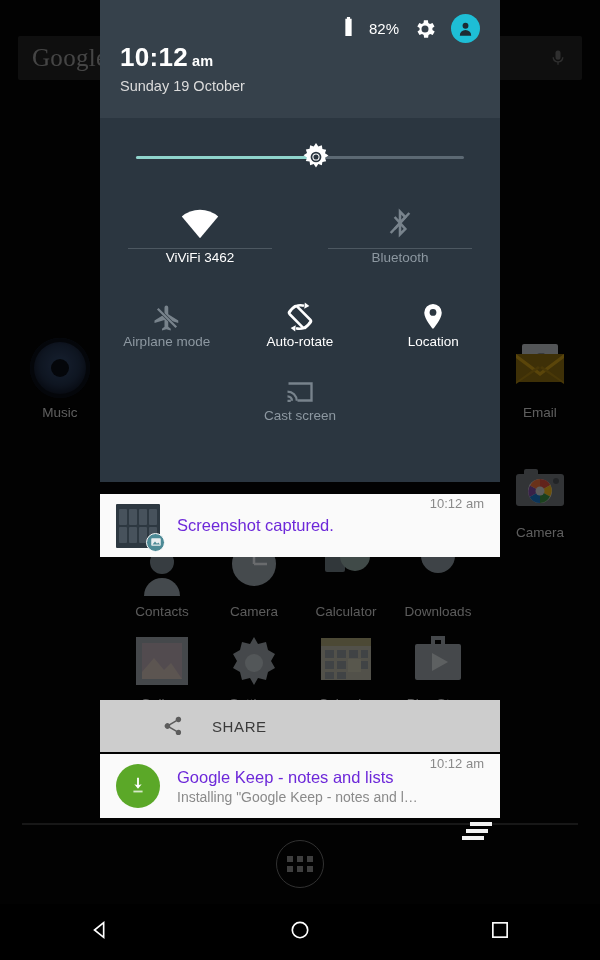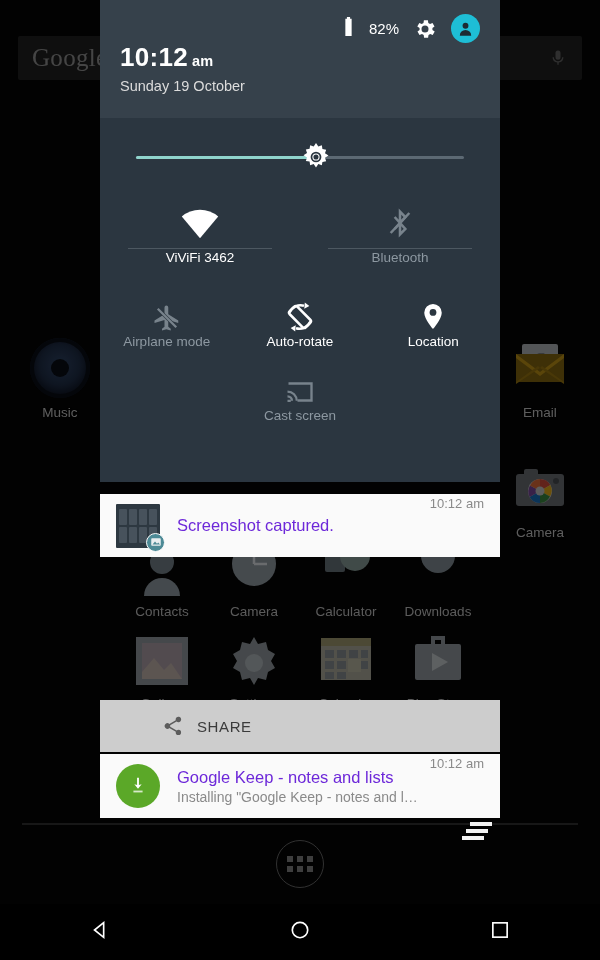--- a/index.html
+++ b/index.html
@@ -101,21 +101,21 @@
   .notif-ic { width: 44px; height: 44px; flex: none; position: relative; }
   .notif-body { flex: 1; margin-left: 17px; min-width: 0; }
   .notif-title { font-size: 16.5px; color: #6d28d9; white-space: nowrap; overflow: hidden; text-overflow: ellipsis; }
   .notif-sub { font-size: 14px; color: #8a8a8a; margin-top: 2px; white-space: nowrap; overflow: hidden; text-overflow: ellipsis; }
   .notif-time { font-size: 13px; color: #8a8a8a; flex: none; margin-left: 10px; align-self: flex-start; padding-top: 2px; }
 
   #share-action {
     position: absolute; left: 100px; top: 700px; width: 400px; height: 52px;
     background: #cdcdcd; display: flex; align-items: center;
   }
-  .share-lbl { font-size: 15px; color: #3b3b3b; letter-spacing: .6px; margin-left: 13px; }
+  .share-lbl { font-size: 15px; color: #3b3b3b; letter-spacing: .6px; margin-left: 28px; }
   .share-ic { width: 22px; height: 22px; margin-left: 62px; }
 
   #notif-keep { top: 754px; height: 64px; }
 
   .shot-thumb {
     width: 44px; height: 44px; background: #2d3841; border-radius: 1px;
     display: grid; grid-template-columns: repeat(4, 1fr); grid-template-rows: repeat(2, 1fr);
     padding: 5px 3px; gap: 2px;
   }
   .shot-thumb i { background: #47525c; border-radius: 1px; }

